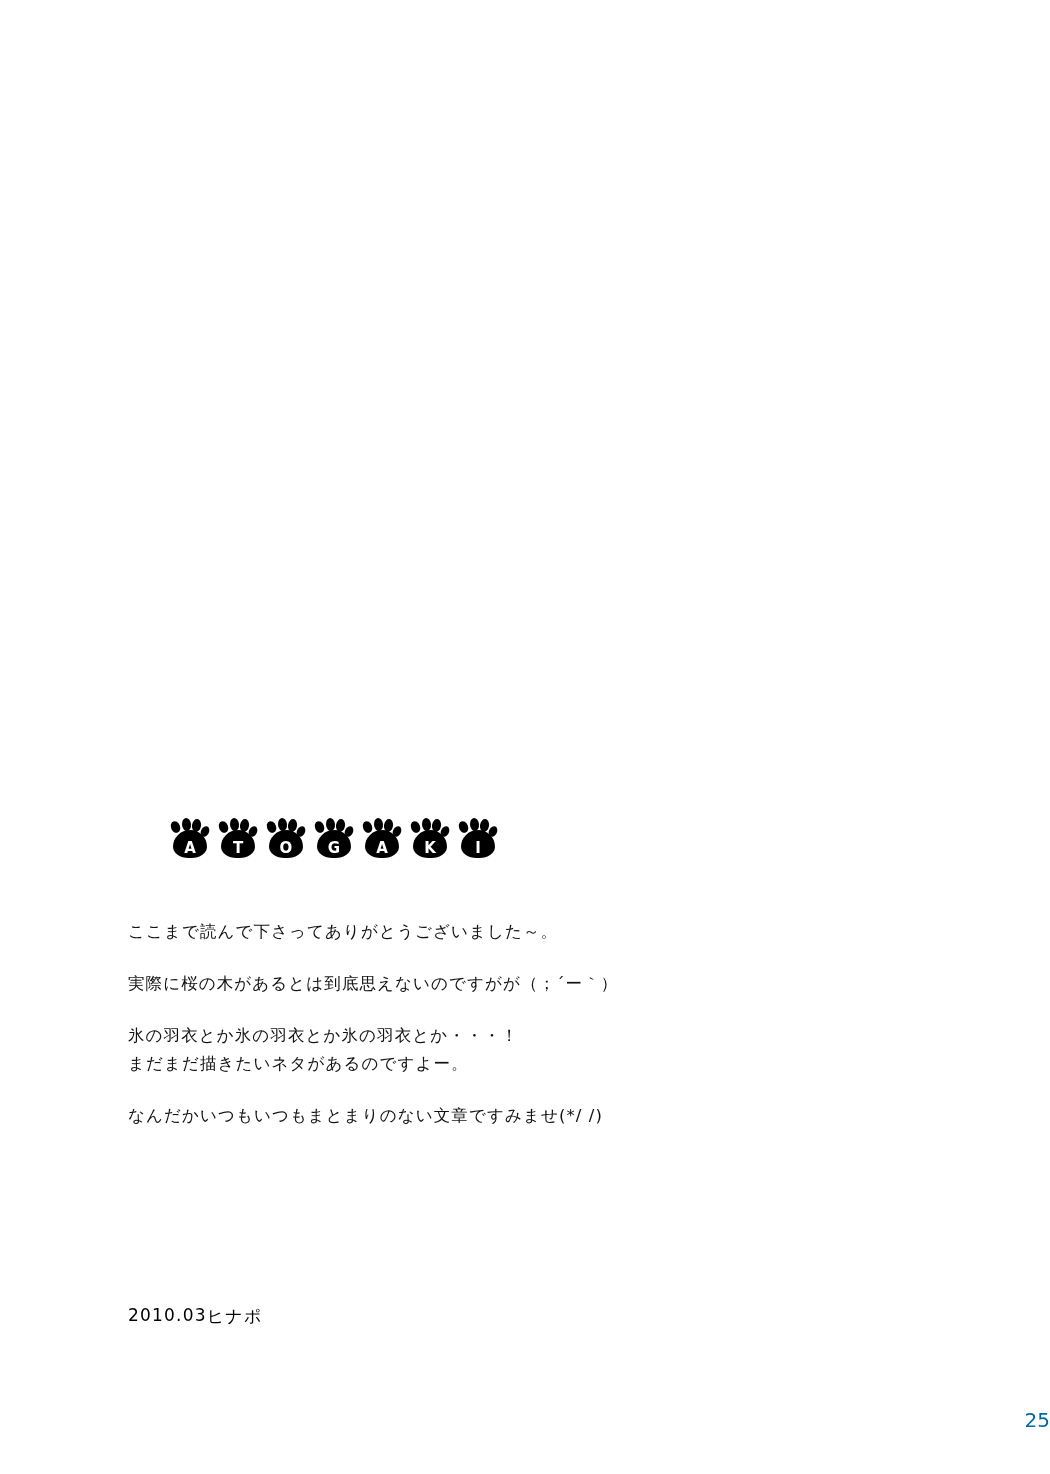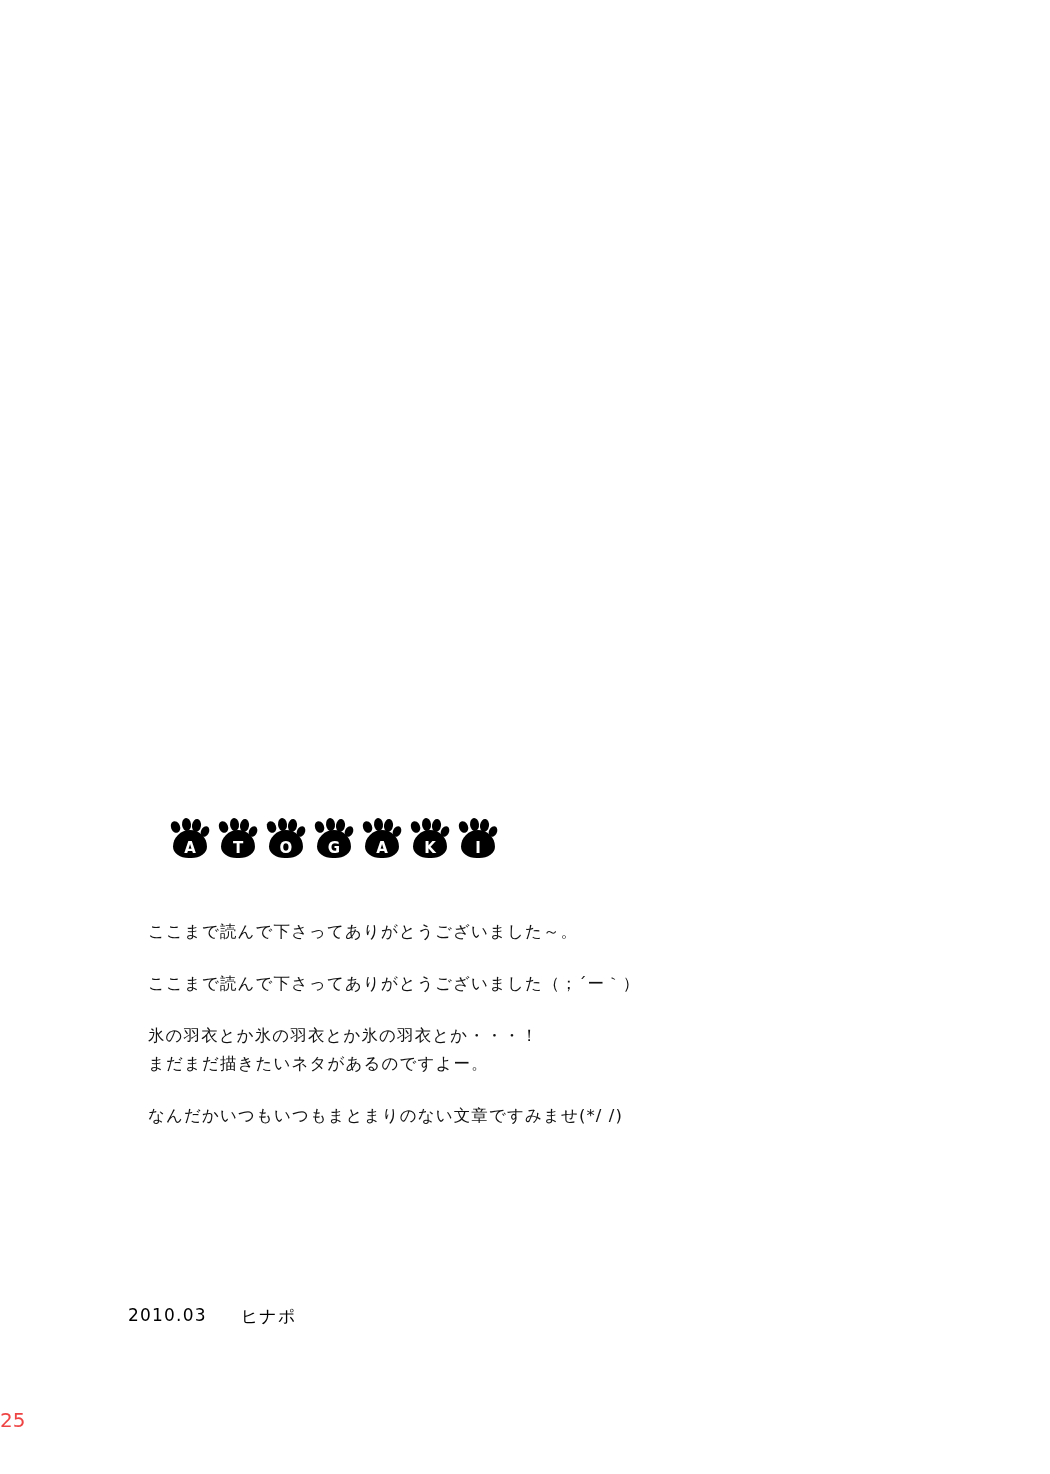--- a/index.html
+++ b/index.html
@@ -69,42 +69,41 @@
     left: 128px;
     top: 918px;
     width: 820px;
     font-family: "DejaVu Sans", sans-serif;
     font-size: 16.5px;
     line-height: 28px;
     letter-spacing: 1.1px;
     color: #111;
   }
   .para { margin: 0 0 24px 0; }
-  .line { white-space: pre; margin-left: 20px; }
+  .line { white-space: pre; }
 
   .signature {
     position: absolute;
     left: 128px;
     top: 1305px;
     font-family: "DejaVu Sans", sans-serif;
     font-size: 17px;
     letter-spacing: 1.2px;
     display: flex;
-    gap: 34px;
   }
 
   .page-number {
     position: absolute;
     left: 0;
     right: 0;
     top: 1408px;
-    text-align: left;
+    text-align: right;
     font-family: "DejaVu Sans", sans-serif;
     font-size: 20px;
-    color: #ef4444;
+    color: #0369a1;
   }
 </style>
 </head>
 <body>
 
 <div class="page">
 
   <div class="title-block">
     <span class="paw-letter">
       <span class="toe t1"></span>
@@ -164,21 +163,21 @@
     </span>
   </div>
 
   <div class="body-text">
 
     <div class="para">
       <div class="line">ここまで読んで下さってありがとうございました～。</div>
     </div>
 
     <div class="para">
-      <div class="line">ここまで読んで下さってありがとうございました（；´ー｀）</div>
+      <div class="line">実際に桜の木があるとは到底思えないのですがが（；´ー｀）</div>
     </div>
 
     <div class="para">
       <div class="line">氷の羽衣とか氷の羽衣とか氷の羽衣とか・・・！</div>
       <div class="line">まだまだ描きたいネタがあるのですよー。</div>
     </div>
 
     <div class="para" style="margin-top:22px;">
       <div class="line">なんだかいつもいつもまとまりのない文章ですみませ(*/ /)</div>
     </div>

